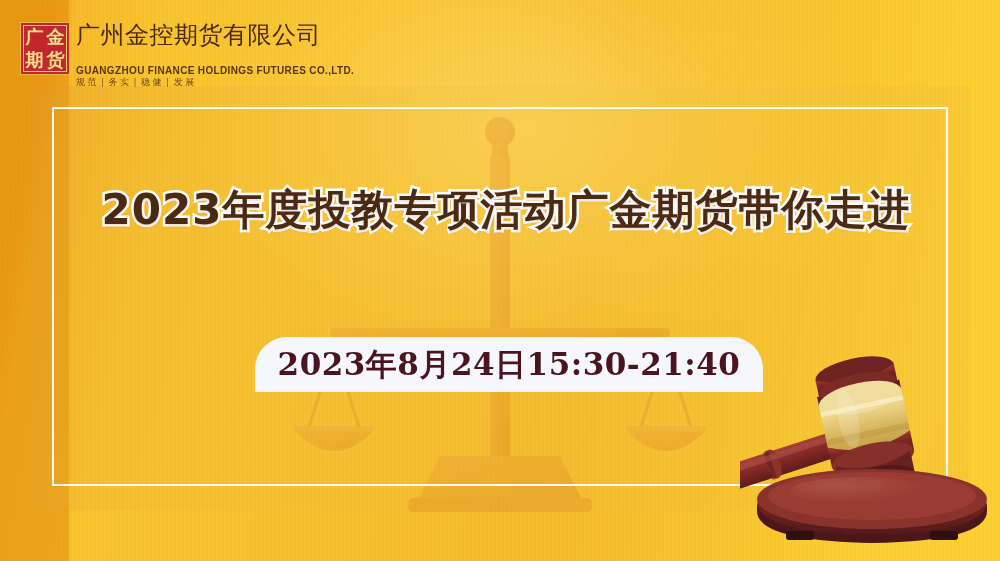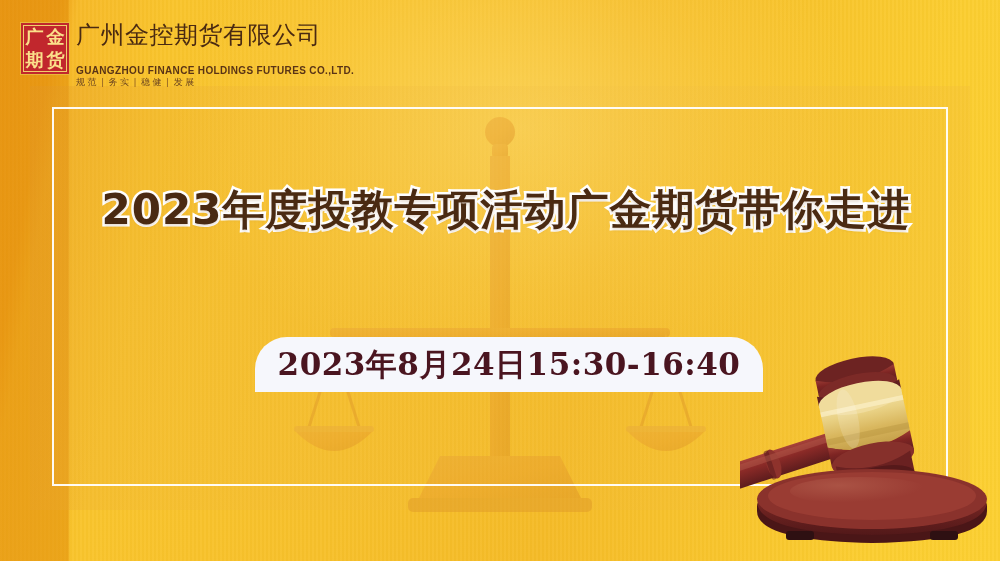--- a/index.html
+++ b/index.html
@@ -268,21 +268,21 @@
         <span>规范</span><span class="sep">|</span><span>务实</span><span class="sep">|</span><span>稳健</span><span class="sep">|</span><span>发展</span>
       </div>
     </div>
   </div>
 
   <div class="title-block">
     <div class="title-line">2023年度投教专项活动广金期货带你走进</div>
   </div>
 
   <div class="date-badge">
-    <span class="date-badge-text">2023年8月24日15:30-16:40</span>
+    <span class="date-badge-text">2023年8月24日15:30-21:40</span>
   </div>
 
   <svg class="gavel" viewBox="0 0 262 226" xmlns="http://www.w3.org/2000/svg">
     <defs>
       <linearGradient id="woodG" x1="0" y1="0" x2="0" y2="1">
         <stop offset="0%" stop-color="#9c3c34"></stop>
         <stop offset="28%" stop-color="#7e2523"></stop>
         <stop offset="55%" stop-color="#682021"></stop>
         <stop offset="100%" stop-color="#511819"></stop>
       </linearGradient>

